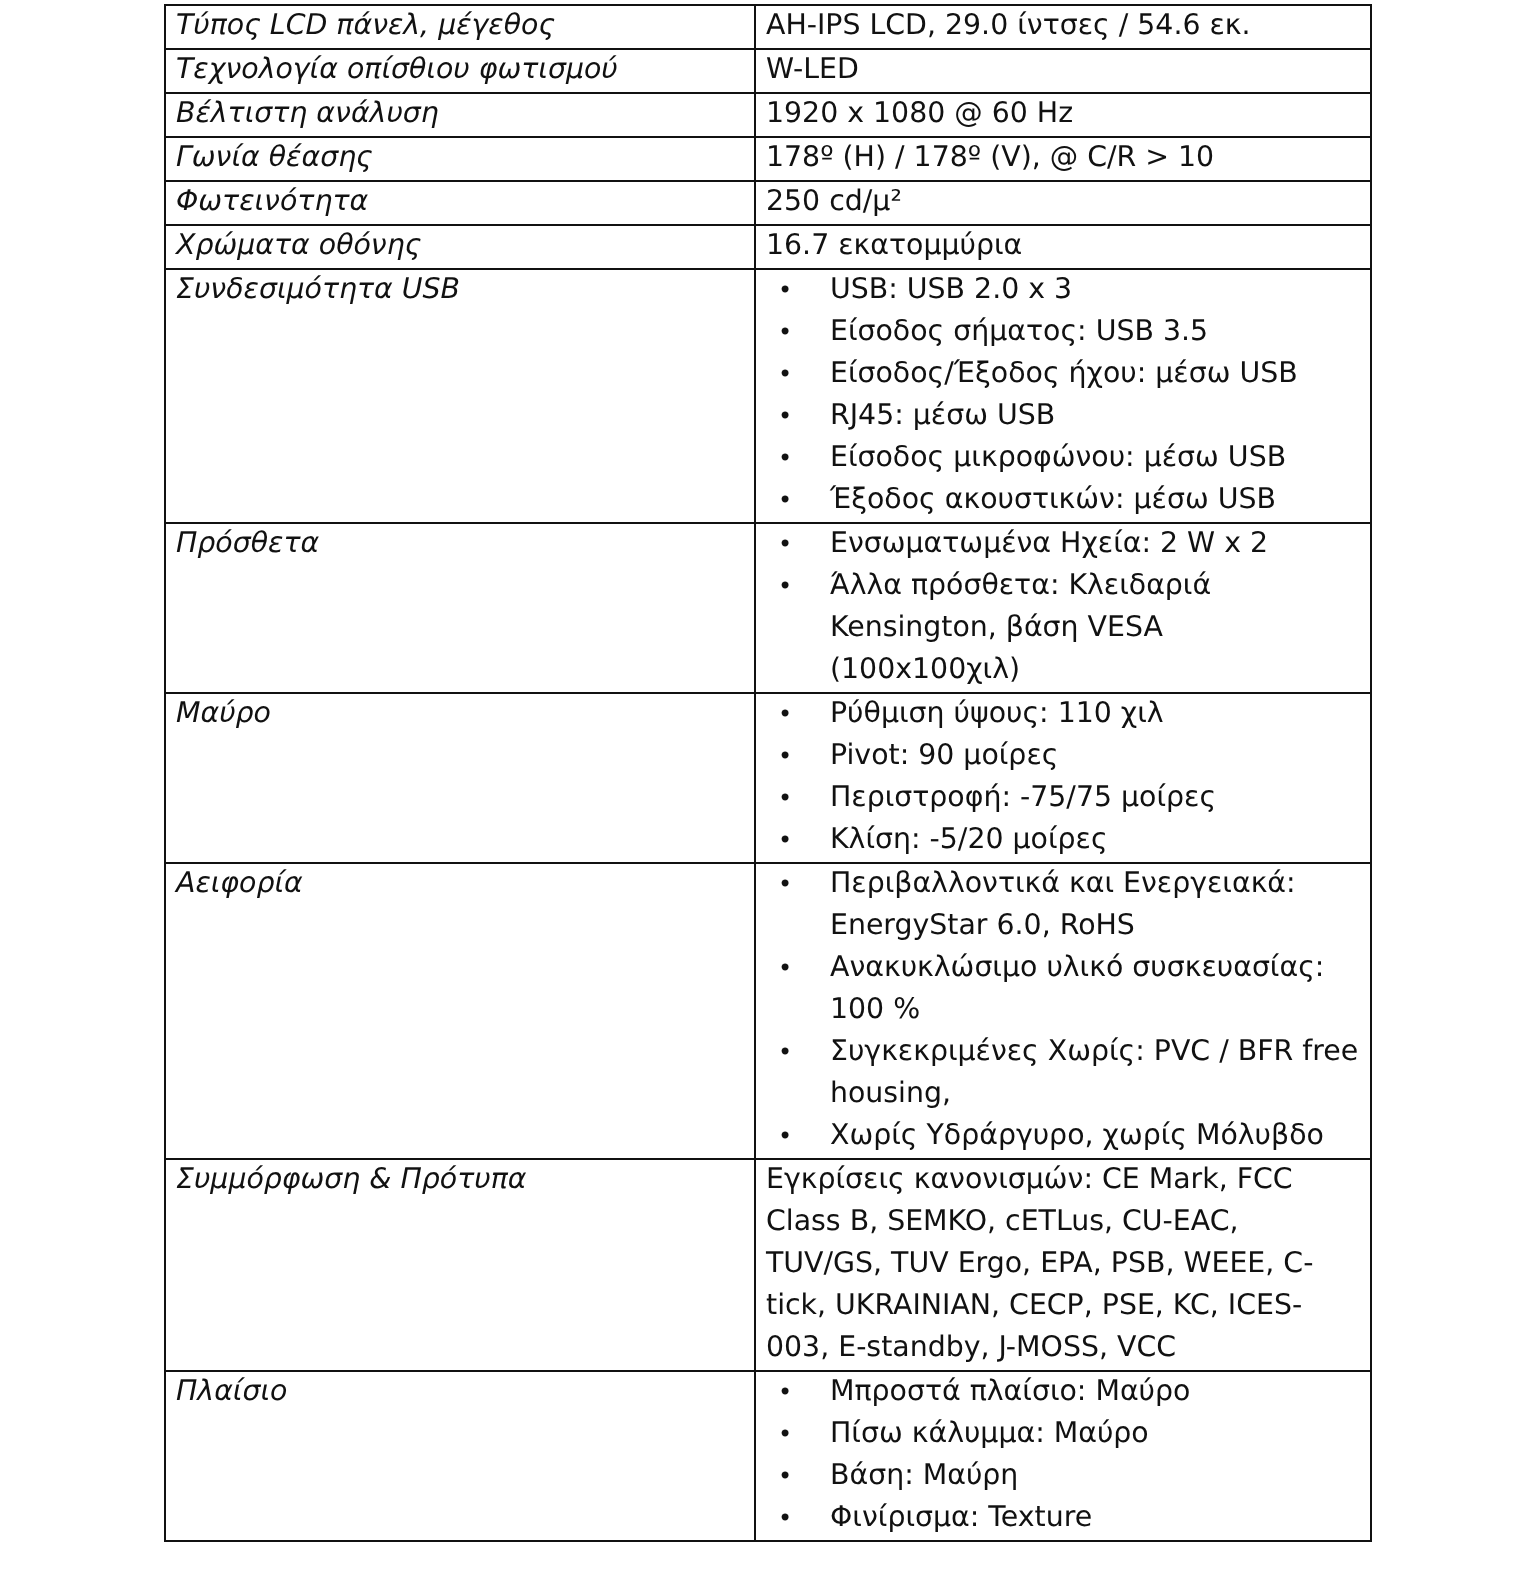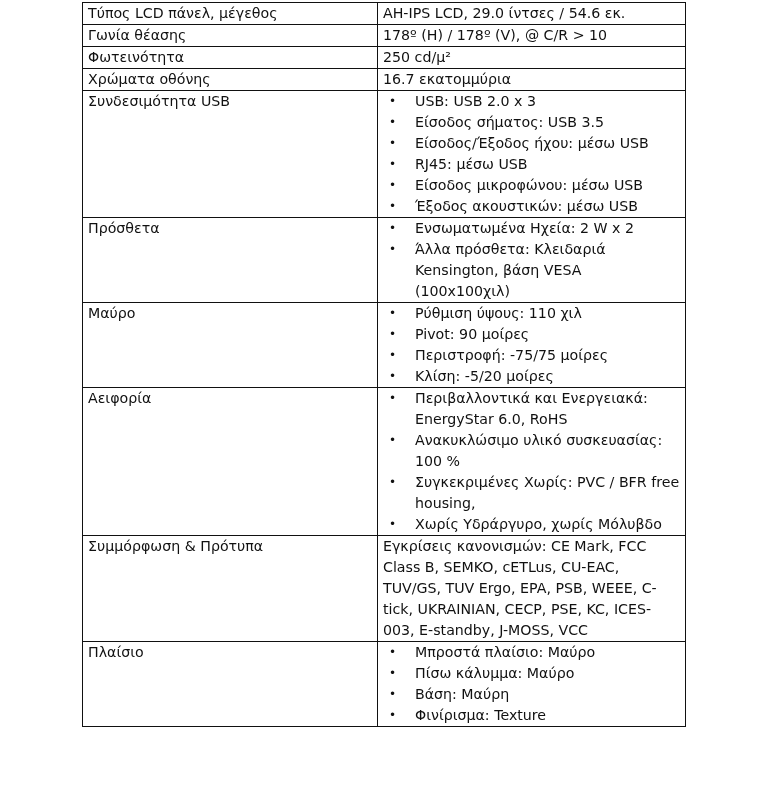--- a/index.html
+++ b/index.html
@@ -6,36 +6,44 @@
   body { width: 768px; height: 789px; position: relative; overflow: hidden;
          font-family: "DejaVu Sans", sans-serif; color: #111; }
   table.spec {
     position: absolute; left: 82px; top: 2px; width: 604px;
     border-collapse: collapse; table-layout: fixed;
     font-size: 14.2px; line-height: 21px;
   }
   table.spec td {
     border: 1.5px solid #111; vertical-align: top; padding: 0 4px 0 5px;
   }
-  td.label { width: 285px; }
+  td.label { width: 285px; font-style: italic; }
   ul.bullets { list-style: none; margin: 0; padding: 0; }
   ul.bullets li { position: relative; padding-left: 32px; }
   ul.bullets li .dot {
     position: absolute; left: 6px; top: 0; font-size: 12px;
   }
   .plain { white-space: normal; }
 </style>
 </head>
 <body>
 
 <table class="spec">
   <tbody>
     <tr style="height:21px">
       <td class="label">Τύπος LCD πάνελ, μέγεθος</td>
       <td>AH-IPS LCD, 29.0 ίντσες / 54.6 εκ.</td>
+    </tr>
+    <tr style="height:21px">
+      <td class="label">Τεχνολογία οπίσθιου φωτισμού</td>
+      <td>W-LED</td>
+    </tr>
+    <tr style="height:21px">
+      <td class="label">Βέλτιστη ανάλυση</td>
+      <td>1920 x 1080 @ 60 Hz</td>
     </tr>
     <tr style="height:21px">
       <td class="label">Γωνία θέασης</td>
       <td>178º (H) / 178º (V), @ C/R &gt; 10</td>
     </tr>
     <tr style="height:21px">
       <td class="label">Φωτεινότητα</td>
       <td>250 cd/μ²</td>
     </tr>
     <tr style="height:21px">

